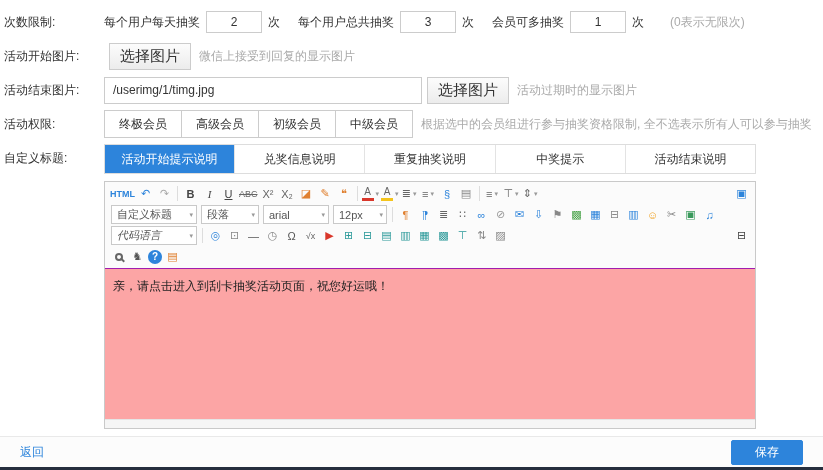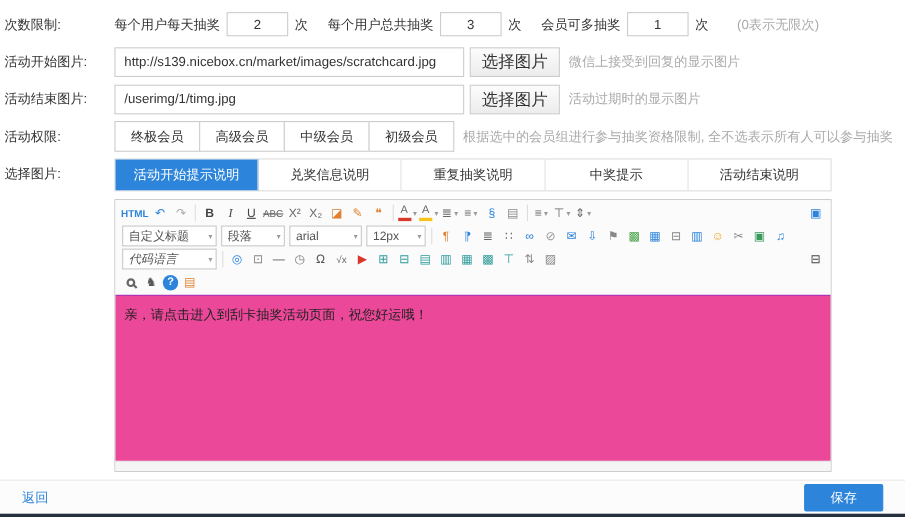--- a/index.html
+++ b/index.html
@@ -43,21 +43,21 @@
   .tb-icon.help-circle .g { color:#fff; font-size:10px; font-weight:bold; }
   .colwrap { display:flex; flex-direction:column; align-items:center; line-height:1; }
   .colwrap .g { font-size:10px; line-height:10px; }
   .cbar { width:12px; height:3px; margin-top:1px; display:block; }
   .caret { font-size:7px; color:#999; margin-left:2px; }
   .tb-dd { height:19px; border:1px solid #c9c9c9; background:#fff; display:inline-flex; align-items:center; justify-content:space-between; padding:0 3px 0 5px; margin:0 2px; font-size:11px; color:#555; cursor:pointer; }
   .tb-sep { width:1px; height:15px; background:#ddd; margin:0 3px; }
   .ml-auto { margin-left:auto; }
   .mag { width:8px; height:8px; border:2px solid #666; border-radius:50%; position:relative; display:inline-block; }
   .mag::after { content:""; position:absolute; width:5px; height:2px; background:#666; transform:rotate(45deg); right:-4px; bottom:-2px; }
-  .editor-content { height:150px; background:#ec4899; padding:8px; color:#222; line-height:1.6; cursor:text; }
+  .editor-content { height:150px; background:#fca5a5; padding:8px; color:#222; line-height:1.6; cursor:text; }
   .editor-bottom { height:9px; background:#f5f5f5; border-top:1px solid #e5e5e5; }
   .footer { position:absolute; left:0; bottom:3px; width:823px; height:31px; border-top:1px solid #e9e9e9; background:#fcfcfc; display:flex; align-items:center; justify-content:space-between; padding:0 20px; }
   .back-link { color:var(--accent,#2d84db); text-decoration:none; cursor:pointer; }
   .save-btn { width:72px; height:25px; background:var(--accent,#2d84db); color:#fff; border:1px solid var(--accent,#2d84db); font-size:12px; cursor:pointer; border-radius:2px; }
   .bottom-strip { position:absolute; left:0; bottom:0; width:823px; height:3px; background:#262f3e; }
 </style>
 </head>
 <body>
 
 <div class="main">
@@ -71,45 +71,44 @@
     <input class="num-input" value="3" style="">
     <span class="unit">次</span>
     <span class="inline-label">会员可多抽奖</span>
     <input class="num-input" value="1" style="">
     <span class="unit">次</span>
     <span class="hint">(0表示无限次)</span>
   </div>
 
   <div class="row">
     <div class="row-label">活动开始图片:</div>
-    <input class="url-input" value="http://s139.nicebox.cn/market/images/scratchcard.jpg" style="">
     <button class="pick-btn">选择图片</button>
     <span class="hint">微信上接受到回复的显示图片</span>
   </div>
 
   <div class="row">
     <div class="row-label">活动结束图片:</div>
     <input class="url-input" value="/userimg/1/timg.jpg" style="">
     <button class="pick-btn">选择图片</button>
     <span class="hint">活动过期时的显示图片</span>
   </div>
 
   <div class="row">
     <div class="row-label">活动权限:</div>
     <div class="member-group">
         <button class="member-btn">终极会员</button>
         <button class="member-btn">高级会员</button>
+        <button class="member-btn">初级会员</button>
         <button class="member-btn">中级会员</button>
-        <button class="member-btn">初级会员</button>
       </div>
     <span class="hint">根据选中的会员组进行参与抽奖资格限制, 全不选表示所有人可以参与抽奖</span>
   </div>
 
   <div class="row row-top">
-    <div class="row-label">选择图片:</div>
+    <div class="row-label">自定义标题:</div>
     <div>
       <div class="msg-tabs">
           <div class="msg-tab active">活动开始提示说明</div>
           <div class="msg-tab">兑奖信息说明</div>
           <div class="msg-tab">重复抽奖说明</div>
           <div class="msg-tab">中奖提示</div>
           <div class="msg-tab">活动结束说明</div>
         </div>
       <div class="editor">
         <div class="editor-toolbar">

